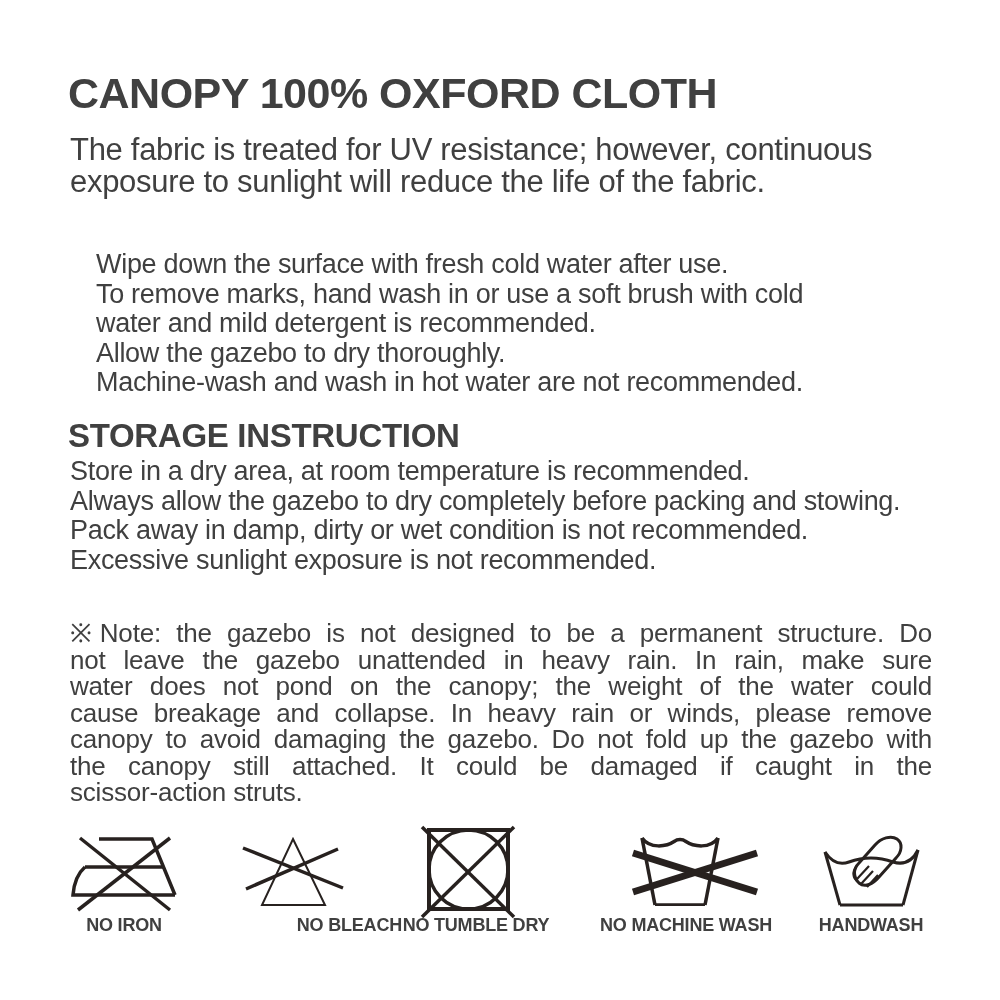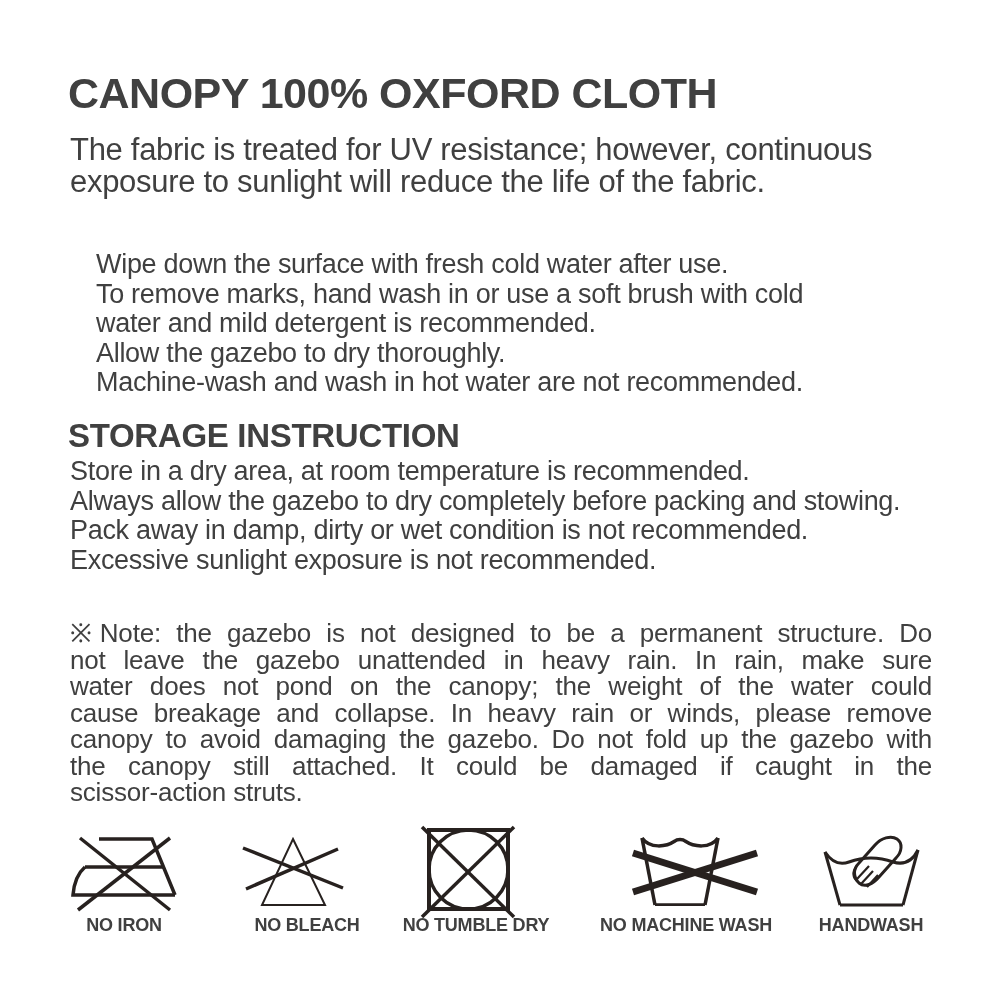--- a/index.html
+++ b/index.html
@@ -120,21 +120,21 @@
       <path d="M10,3 L100,75" stroke-width="3.5"></path>
       <path d="M100,3 L8,75" stroke-width="3.5"></path>
     </svg>
     <div class="icon-label" style="left:124px;">NO IRON</div>
 
     <svg class="icon-svg" style="left:241px; top:836px;" width="104" height="71" viewBox="0 0 104 71">
       <path d="M2,12 L102,52" stroke-width="3.5"></path>
       <path d="M97,13 L5,53" stroke-width="3.5"></path>
       <path d="M52,3 L84,69 L21,69 Z" fill="#27211f" stroke="#27211f" stroke-width="2"></path>
     </svg>
-    <div class="icon-label" style="left:307px;">NO BLEACH</div>
+    <div class="icon-label" style="left:292px;text-align:right;">NO BLEACH</div>
 
     <svg class="icon-svg" style="left:420px; top:825px;" width="96" height="94" viewBox="0 0 96 94">
       <rect x="9" y="5" width="79" height="79" stroke-width="4"></rect>
       <circle cx="48.5" cy="44.5" r="39.5" stroke-width="3.5"></circle>
       <path d="M2,2 L94,92" stroke-width="3.5"></path>
       <path d="M94,2 L2,92" stroke-width="3.5"></path>
     </svg>
     <div class="icon-label" style="left:476px;">NO TUMBLE DRY</div>
 
     <svg class="icon-svg" style="left:628px; top:836px;" width="132" height="70" viewBox="0 0 132 70">

